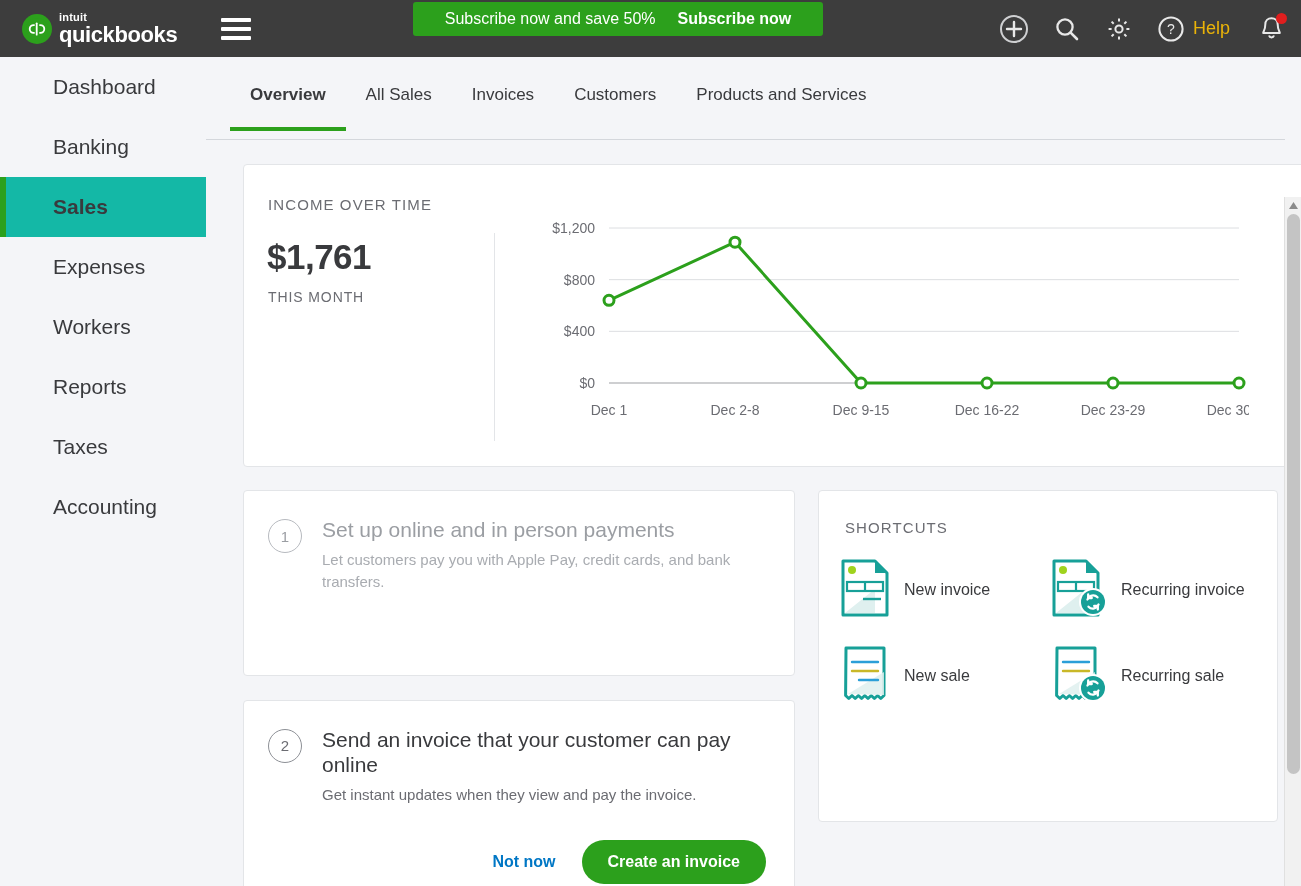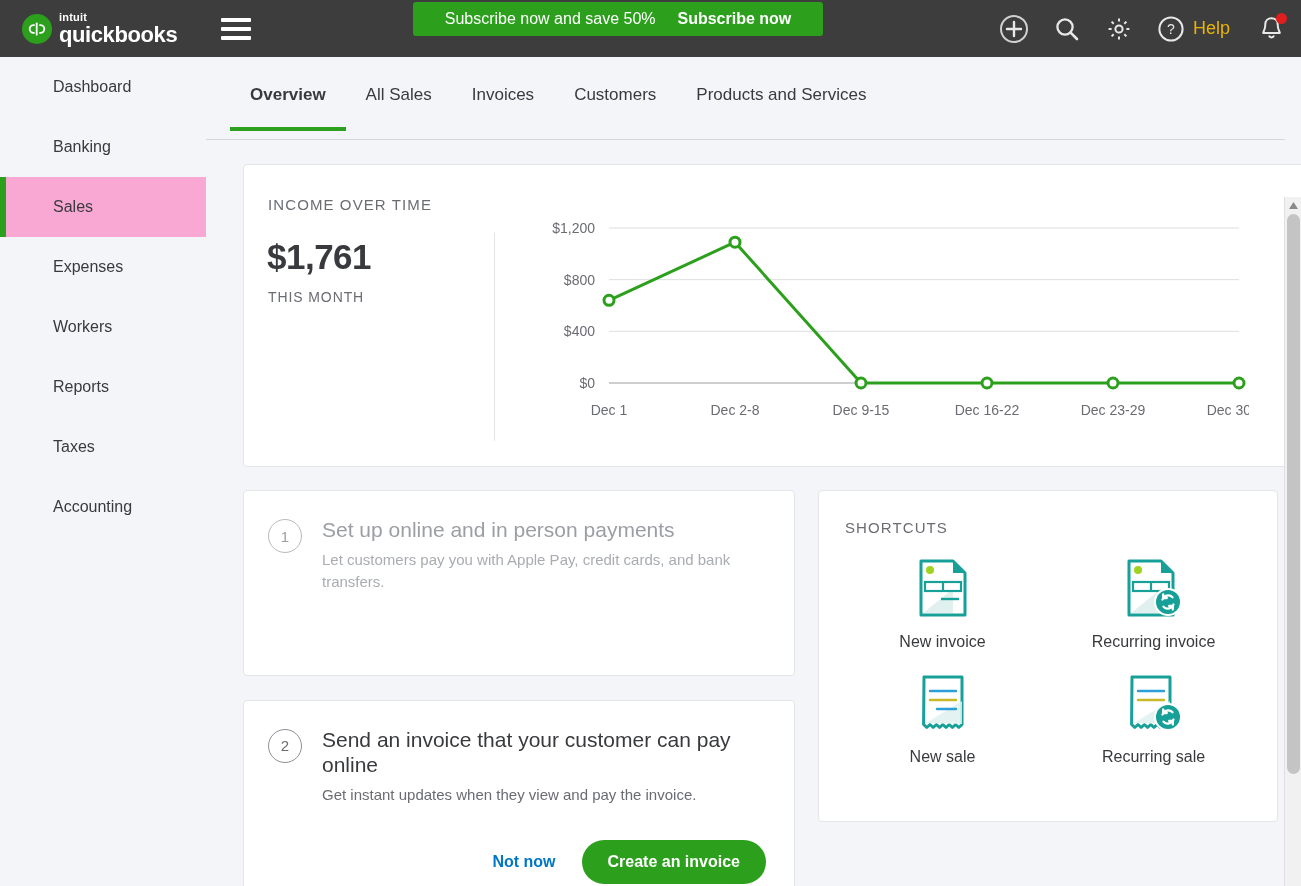--- a/index.html
+++ b/index.html
@@ -43,23 +43,23 @@
   .ti { display: flex; align-items: center; justify-content: center; cursor: pointer; }
   .help-wrap { display: flex; align-items: center; gap: 8px; cursor: pointer; }
   .help-label { color: #eab308; font-size: 18px; }
   .bell-wrap { position: relative; margin-left: 4px; }
   .bell-dot { position: absolute; top: -2px; right: -2px; width: 11px; height: 11px; border-radius: 50%; background: #e01e1e; }
 
   
   .sidebar { position: absolute; top: 57px; left: 0; width: 206px; height: 829px; background: #f4f5f8; }
   .nav-item {
     position: relative; height: 60px; display: flex; align-items: center;
-    padding-left: 53px; font-size: 16px; color: #393a3d; cursor: pointer;
-  }
-  .nav-item.active { background: #f9a8d4; font-weight: 400; }
+    padding-left: 53px; font-size: 21px; color: #393a3d; cursor: pointer;
+  }
+  .nav-item.active { background: #14b8a6; font-weight: 700; }
   .nav-item.active::before {
     content: ""; position: absolute; left: 0; top: 0; width: 6px; height: 100%; background: #2ca01c;
   }
 
   
   .content { position: absolute; top: 57px; left: 206px; width: 1095px; height: 829px; background: #f4f5f8; }
 
   .tabs { position: relative; height: 83px; display: flex; align-items: flex-start; padding-left: 24px; padding-top: 28px; gap: 0; }
   .tab {
     position: relative; font-size: 17px; color: #393a3d; cursor: pointer;
@@ -108,21 +108,21 @@
   .primary-btn {
     background: #2ca01c; color: #fff; font-size: 16px; font-weight: 700;
     border: none; border-radius: 22px; padding: 13px 26px; cursor: pointer;
     font-family: inherit;
   }
 
   
   .shortcuts-card { position: absolute; left: 612px; top: 350px; width: 460px; height: 332px; }
   .shortcuts-title { font-size: 15px; letter-spacing: 1.1px; color: #6b6c72; margin: 28px 0 0 26px; }
   .shortcut-grid { display: grid; grid-template-columns: 1fr 1fr; row-gap: 22px; margin-top: 22px; padding: 0 18px; }
-  .shortcut { display: flex; flex-direction: column; align-items: center; gap: 11px; cursor: pointer; }
+  .shortcut { display: flex; flex-direction: row; align-items: center; gap: 11px; cursor: pointer; }
   .shortcut-label { font-size: 16px; color: #393a3d; }
 
   
   .scrollbar { position: absolute; top: 140px; right: 0; width: 17px; height: 746px; background: #f1f1f1; border-left: 1px solid #e0e0e0; }
   .sb-arrow { width: 17px; height: 17px; display: flex; align-items: center; justify-content: center; background: #f1f1f1; cursor: pointer; }
   .sb-thumb { position: absolute; top: 17px; left: 2px; width: 13px; height: 560px; background: #c4c4c4; border-radius: 7px; cursor: pointer; }
 
   text { font-family: "Liberation Sans", sans-serif; }
 </style>
 </head>

